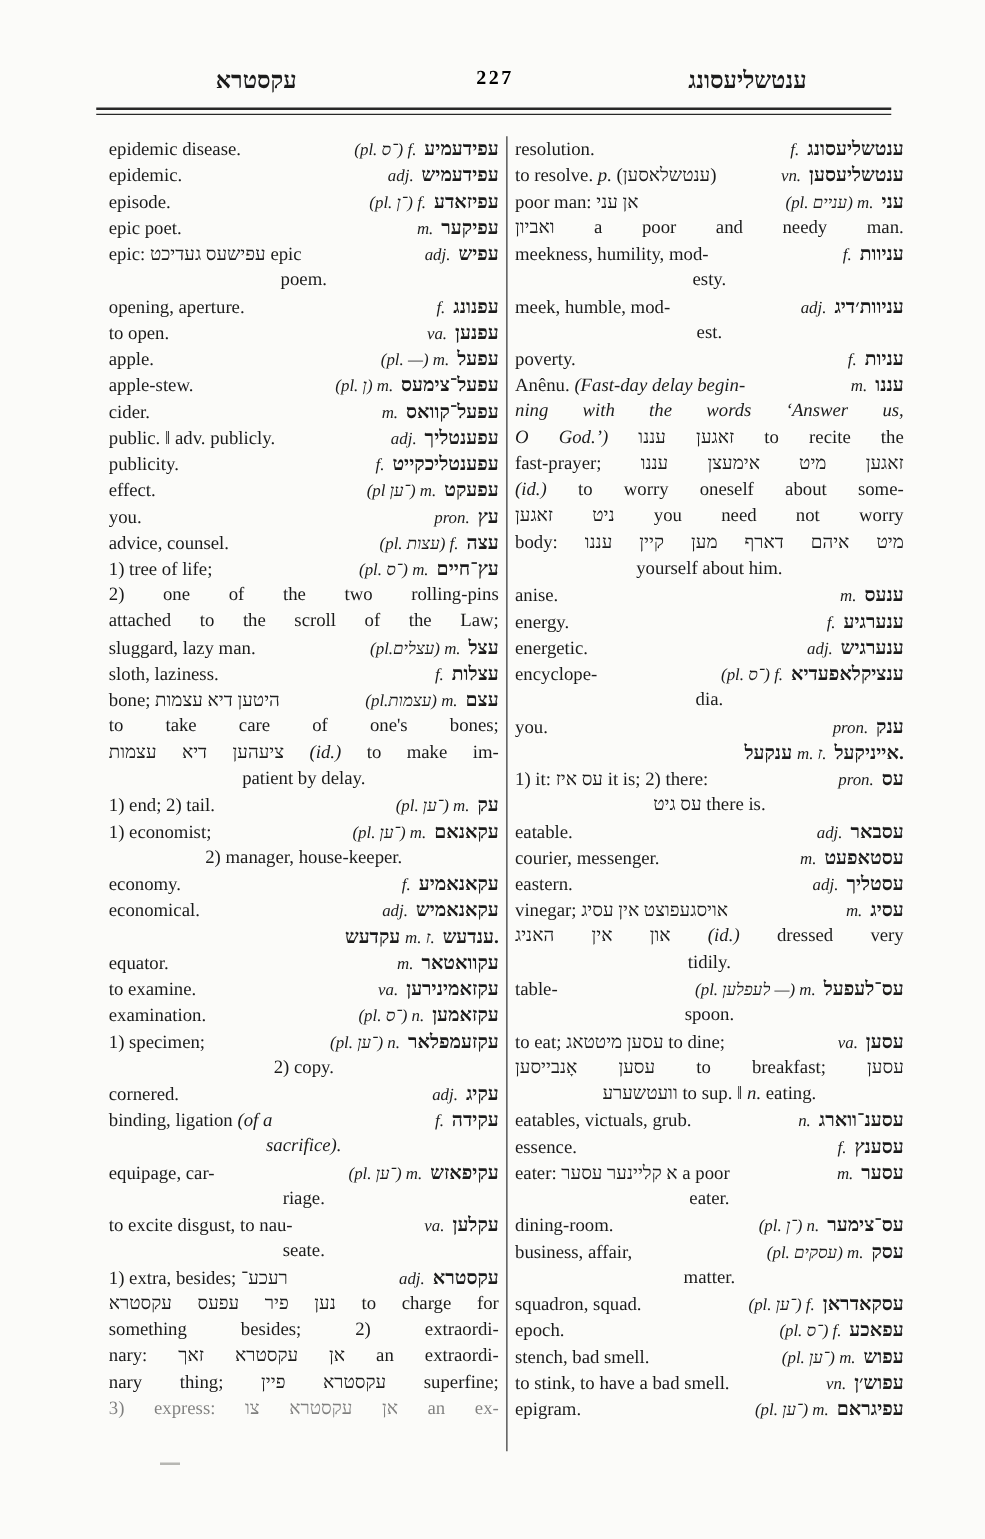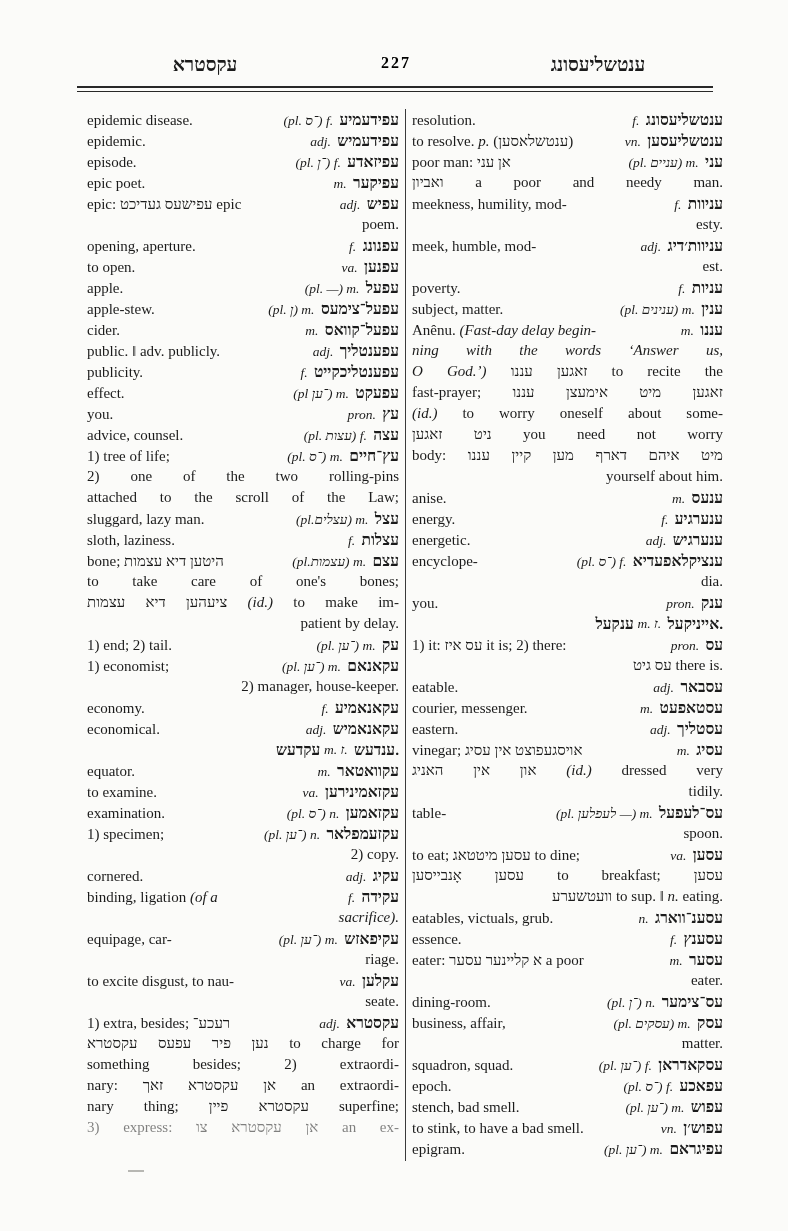--- a/index.html
+++ b/index.html
@@ -26,21 +26,21 @@
   .col.c2{width:311px;}
   .gutter{width:13px;display:flex;justify-content:center;}
   .vline{width:1px;background:#3a3a3a;height:1052px;}
   
   .line{height:21px;line-height:21px;font-size:15px;white-space:nowrap;}
   .entry{display:flex;align-items:baseline;}
   .eng{white-space:pre;}
   .sp{flex:1;min-width:3px;}
   .gram{font-style:italic;font-size:13.5px;white-space:pre;margin-right:3px;}
   .yid{font-weight:bold;font-size:15.5px;white-space:pre;}
-  .cont{text-align:right;}
+  .cont{text-align:center;}
   .just{text-align:justify;text-align-last:justify;white-space:normal;}
   .xref{display:flex;justify-content:flex-end;align-items:flex-end;}
   .ital{font-style:italic;}
   .faded{opacity:.55;filter:blur(.4px);}
   .speck{position:absolute;left:128px;top:1170px;width:16px;height:2px;
          background:#9a9a96;opacity:.7;}
 </style>
 </head>
 <body>
 
@@ -307,26 +307,20 @@
           <span class="yid">עניוות׳דיג</span>
         </div>
         <div class="line cont"><span class="eng">est.</span></div>
         <div class="line entry">
           <span class="eng">poverty.</span>
           <span class="sp"></span>
           <span class="gram">f. </span>
           <span class="yid">עניות</span>
         </div>
         <div class="line entry">
-          <span class="eng">subject, matter.</span>
-          <span class="sp"></span>
-          <span class="gram">(pl. ענינים) m. </span>
-          <span class="yid">ענין</span>
-        </div>
-        <div class="line entry">
           <span class="eng"><span>Anênu. </span><span class="ital">(Fast-day delay begin-</span></span>
           <span class="sp"></span>
           <span class="gram">m. </span>
           <span class="yid">עננו</span>
         </div>
         <div class="line just"><span class="eng"><span class="ital">ning with the words ‘Answer us,</span></span></div>
         <div class="line just"><span class="eng"><span class="ital">O God.’) </span><span>זאגען עננו to recite the</span></span></div>
         <div class="line just"><span class="eng">fast-prayer; זאגען מיט אימעצן עננו</span></div>
         <div class="line just"><span class="eng"><span class="ital">(id.) </span><span>to worry oneself about some-</span></span></div>
         <div class="line just"><span class="eng">ניט זאגען you need not worry</span></div>

